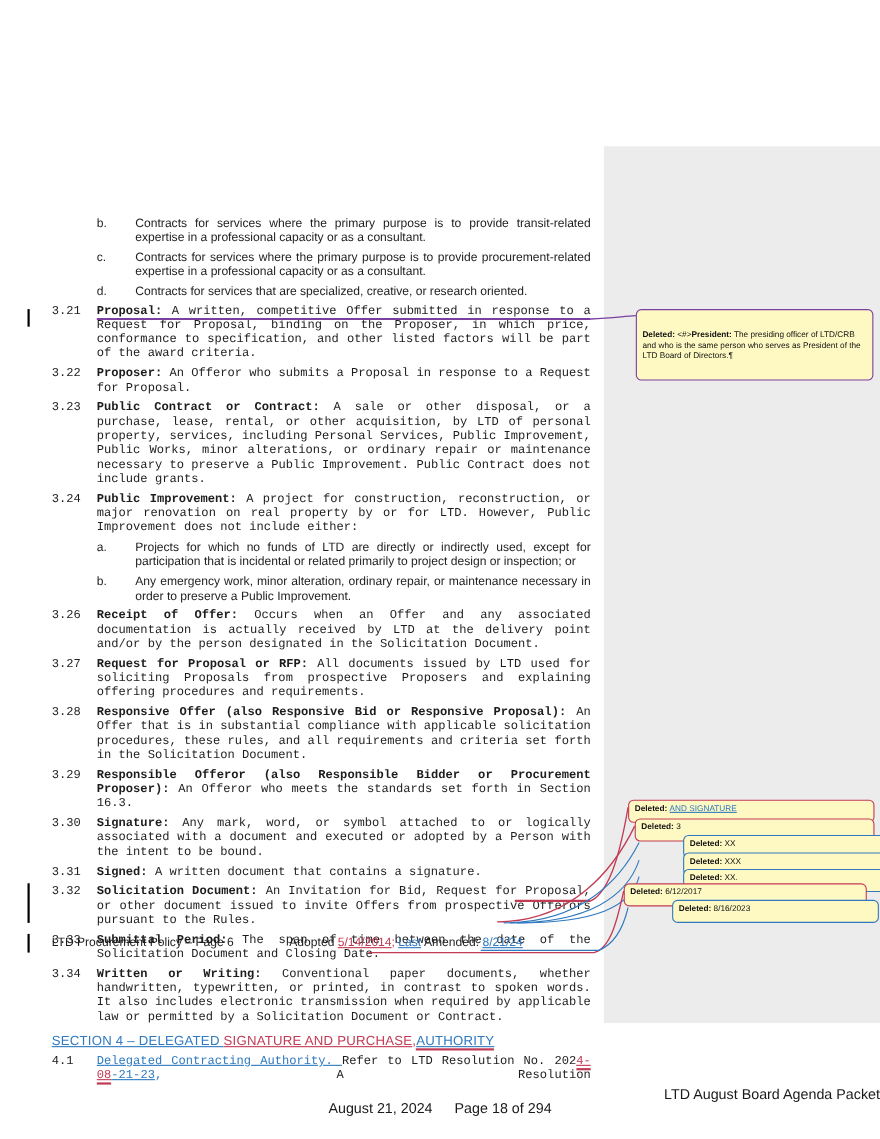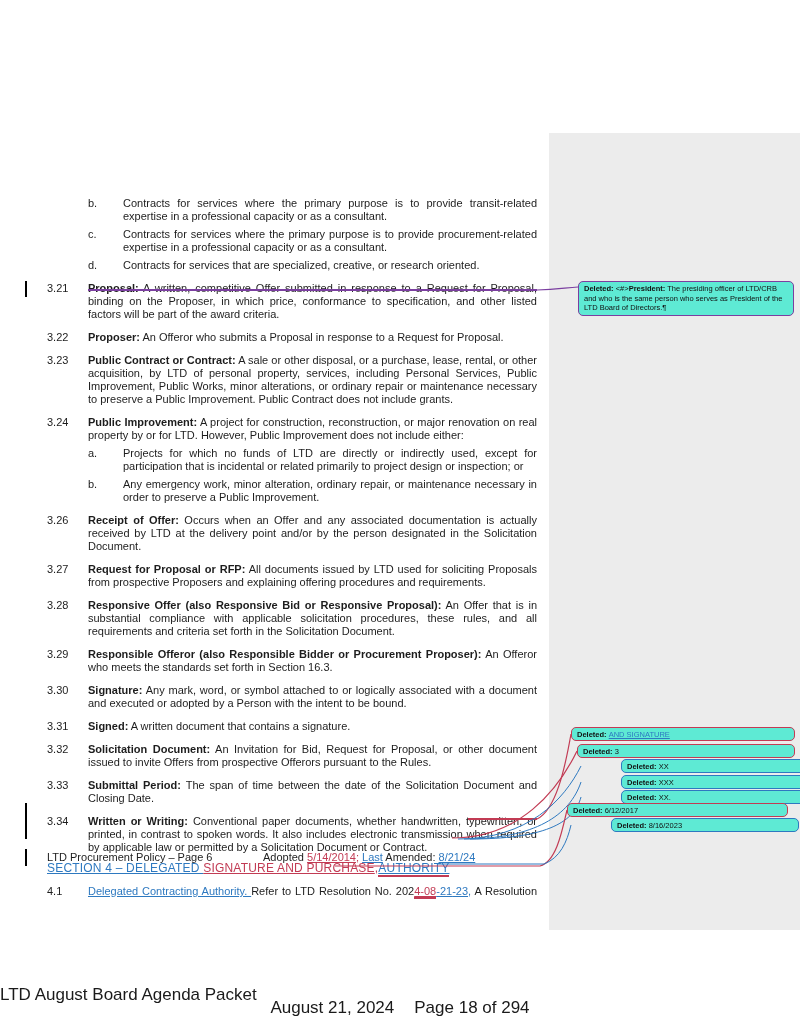--- a/index.html
+++ b/index.html
@@ -12,21 +12,21 @@
   .page{position:relative;width:800px;height:1035px;background:#fff;overflow:hidden;
         font-family:"Liberation Sans",sans-serif;color:var(--ink);}
   .markup-area{position:absolute;left:549px;top:133px;width:251px;height:797px;background:#ECECEC;z-index:1;}
   .overlay{position:absolute;left:0;top:0;z-index:3;pointer-events:none;}
   .ln{fill:none;}
   .ln-red{stroke:var(--red);}
   .ln-blue{stroke:var(--blue);}
   .ln-purple{stroke:var(--purple);}
 
   .doc{position:absolute;left:47px;top:197px;width:490px;font-size:11px;line-height:13px;z-index:2;}
-  .item{display:flex;margin:10px 0 5px 0;}
+  .item{display:flex;margin:0 0 5px 0;font-family:Liberation Mono, monospace;}
   .item .num{width:41px;flex:none;}
   .item .body{flex:1;text-align:justify;}
   .sub{display:flex;margin:0 0 5px 41px;}
   .sub .letter{width:35px;flex:none;}
   .sub .body{flex:1;text-align:justify;}
   .s4{margin:7px 0 6px 0;font-size:12px;font-weight:normal;letter-spacing:0.2px;line-height:14px;}
   .item-41 .body{text-align:justify;text-align-last:justify;}
 
   .st-blue{color:var(--blue);}
   .st-red{color:var(--red);}
@@ -35,30 +35,30 @@
 
   .footer{position:absolute;top:851px;left:0;width:549px;height:16px;font-size:11px;line-height:13px;z-index:2;padding-left:20px;}
   .footer .fl{position:absolute;left:47px;top:0;white-space:nowrap;}
   .footer .fr{position:absolute;left:263px;top:0;white-space:nowrap;}
 
   .changebar{position:absolute;left:25px;width:1.6px;background:#000;z-index:2;}
   #bar-1{top:281px;height:16px;}
   #bar-2{top:803px;height:36px;}
   #bar-3{top:849px;height:17px;}
 
-  .cbox{position:absolute;background:#5eead4;border-radius:5px;padding:2px 5px;
+  .cbox{position:absolute;background:#fef9c3;border-radius:5px;padding:17px 5px;
         font-size:7.5px;line-height:9.6px;color:#111;z-index:4;box-sizing:border-box;}
   .cbox b{font-weight:bold;}
   .cbox.one{white-space:nowrap;height:14px;padding-top:2.2px;}
   .cb-red{border:1.4px solid var(--red);}
   .cb-blue{border:1.4px solid var(--blue);margin-left:40px;}
   .cb-purple{border:1.2px solid var(--purple);}
 
-  .packet{position:absolute;left:0;top:988px;width:800px;text-align:left;
-          font-size:17px;line-height:13px;z-index:2;color:#1a1a1a;}
+  .packet{position:absolute;left:0;top:988px;width:800px;text-align:right;
+          font-size:13px;line-height:13px;z-index:2;color:#1a1a1a;}
   .packet .l2{display:flex;justify-content:center;gap:20px;}
 </style>
 </head>
 <body>
 
 <div class="page">
 
   <div class="markup-area"></div>
 
   <svg class="overlay" width="800" height="1035">

